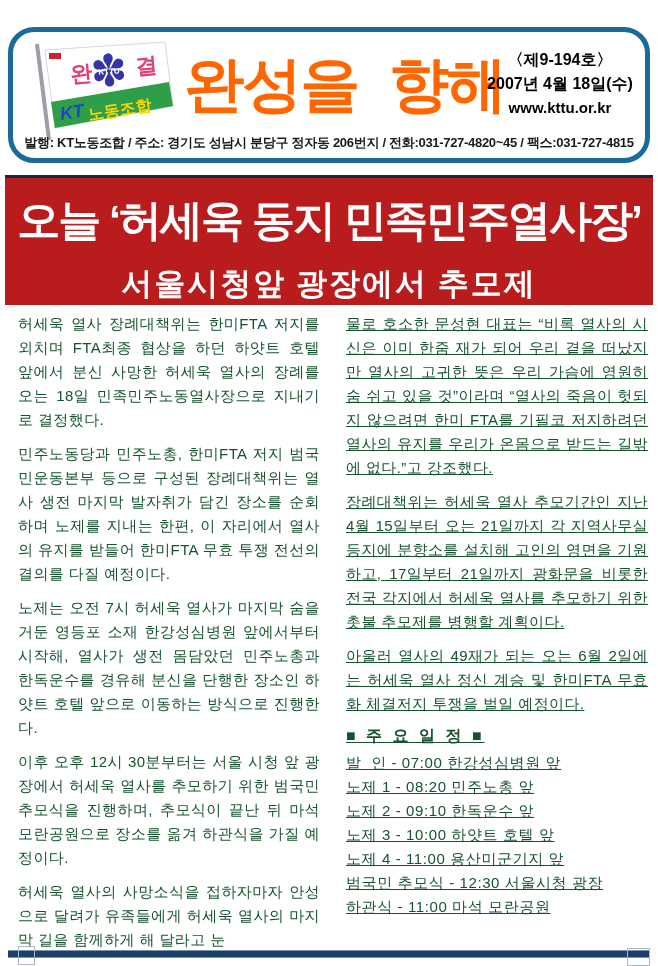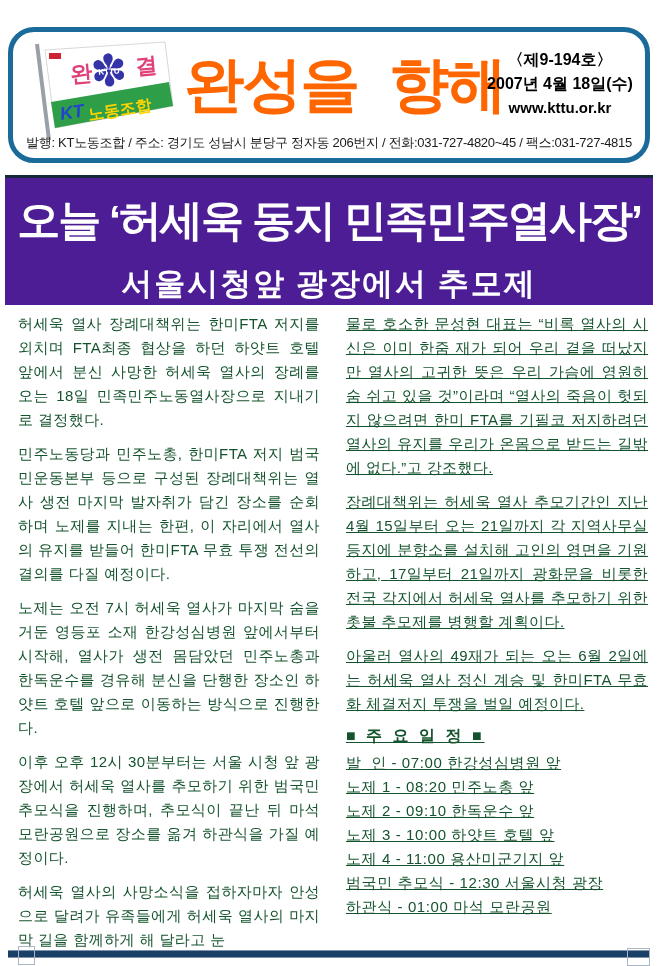--- a/index.html
+++ b/index.html
@@ -51,32 +51,32 @@
     font-size: 16px;
     line-height: 24px;
   }
   .masthead-info .url { font-size: 15px; }
   .publisher-line {
     position: absolute;
     left: 0; bottom: 6px;
     width: 100%;
     text-align: center;
     font-size: 13px;
-    font-weight: 400;
+    font-weight: 700;
     letter-spacing: -0.3px;
     color: #1a1a1a;
     white-space: nowrap;
   }
 
   
   .banner {
     position: absolute;
     left: 5px; top: 175px;
     width: 648px; height: 130px;
-    background: #4c1d95;
+    background: #b91c1c;
     border-top: 3px solid #14283a;
     text-align: center;
     color: #ffffff;
   }
   .banner-line1 {
     margin-top: 14px;
     font-size: 43px;
     font-weight: 900;
     letter-spacing: -2px;
     white-space: nowrap;
@@ -203,21 +203,21 @@
     <p>아울러 열사의 49재가 되는 오는 6월 2일에는 허세욱 열사 정신 계승 및 한미FTA 무효화 체결저지 투쟁을 벌일 예정이다.</p>
 
     <div class="schedule">
       <div class="schedule-header">■ 주 요 일 정 ■</div>
       <div class="schedule-item">발  인 - 07:00 한강성심병원 앞</div>
       <div class="schedule-item">노제 1 - 08:20 민주노총 앞</div>
       <div class="schedule-item">노제 2 - 09:10 한독운수 앞</div>
       <div class="schedule-item">노제 3 - 10:00 하얏트 호텔 앞</div>
       <div class="schedule-item">노제 4 - 11:00 용산미군기지 앞</div>
       <div class="schedule-item">범국민 추모식 - 12:30 서울시청 광장</div>
-      <div class="schedule-item">하관식 - 01:00 마석 모란공원</div>
+      <div class="schedule-item">하관식 - 11:00 마석 모란공원</div>
     </div>
   </div>
 
   <div class="footer-bar"></div>
   <div class="handle handle-left"></div>
   <div class="handle handle-right"></div>
 
 </div>
 
 </body></html>

